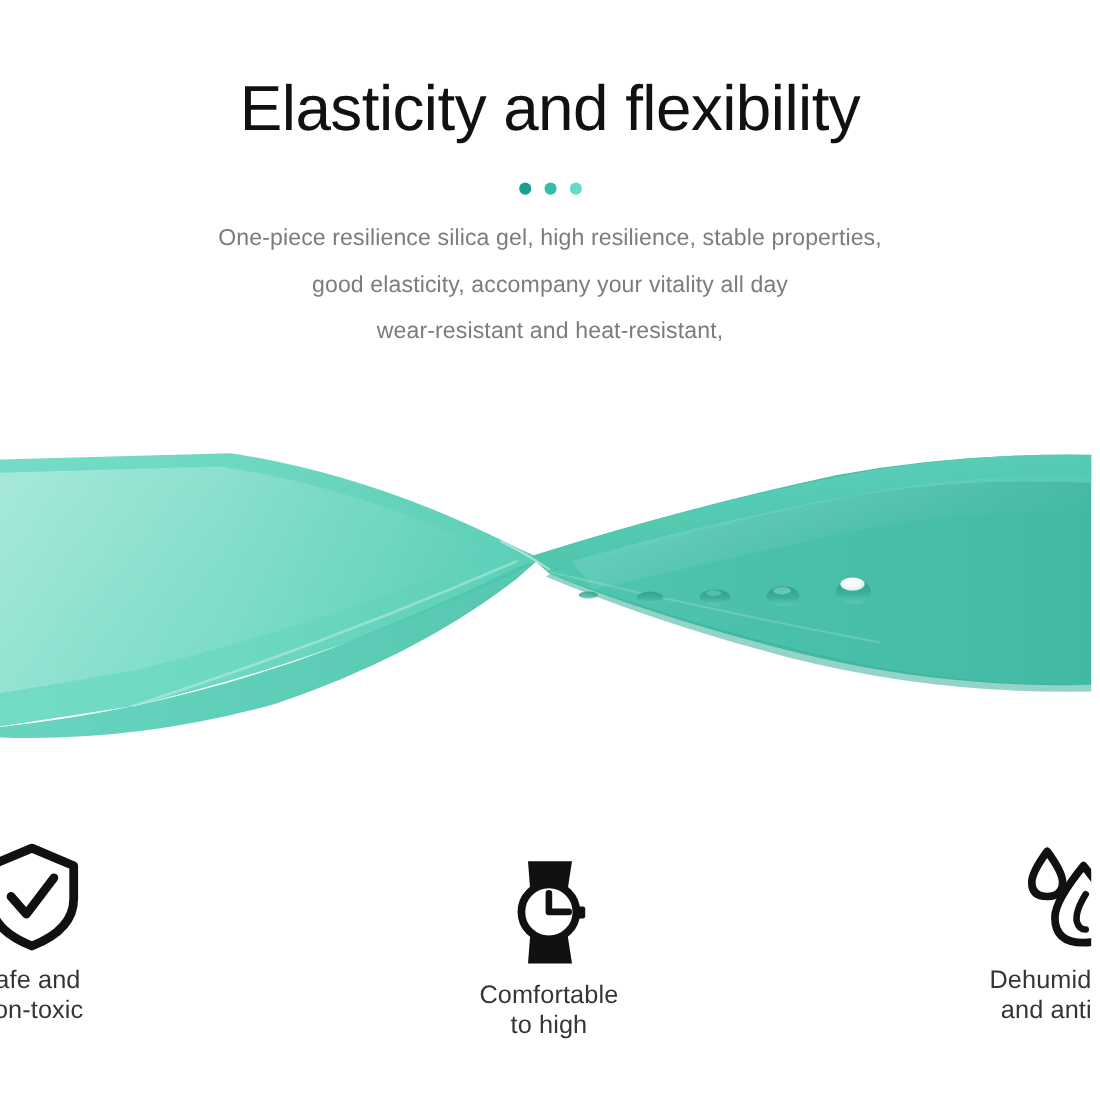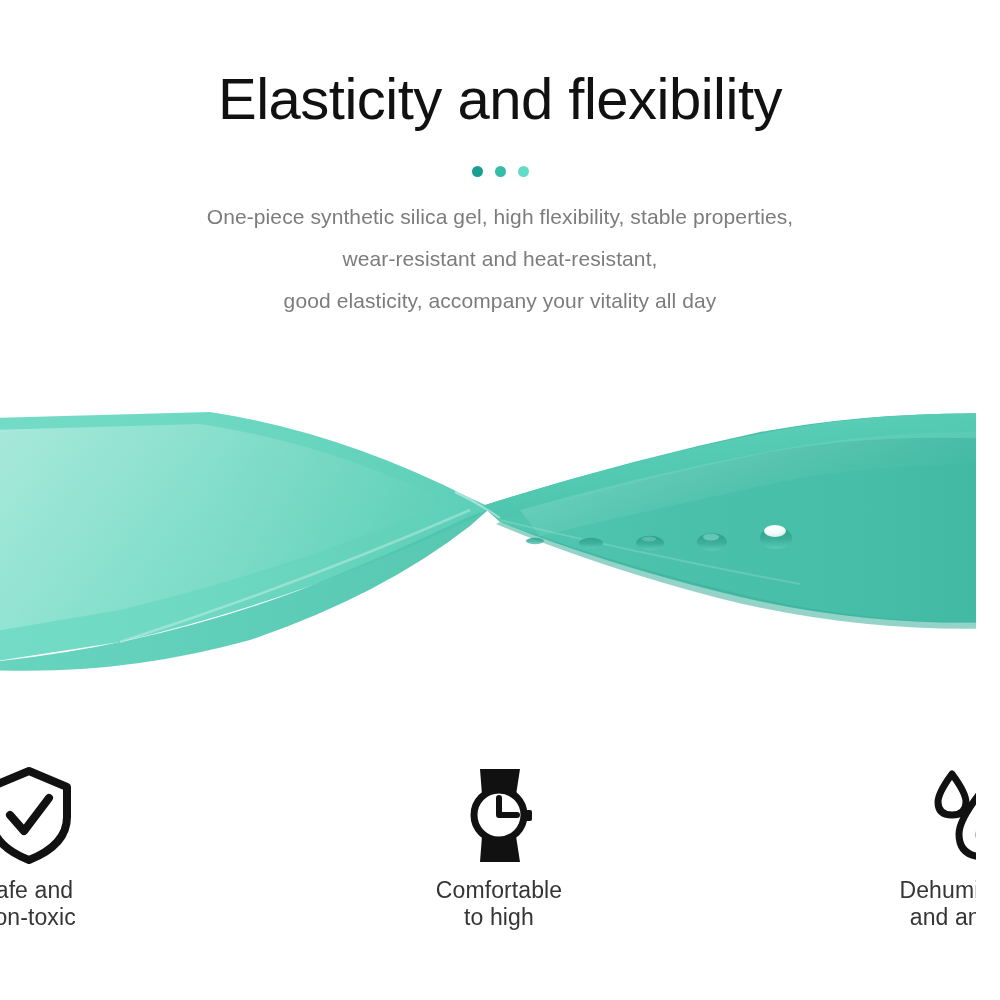--- a/index.html
+++ b/index.html
@@ -7,20 +7,21 @@
     padding: 0;
     background: #ffffff;
   }
   #page {
     position: relative;
     width: 976px;
     height: 1000px;
     background: #ffffff;
     overflow: hidden;
     font-family: "Liberation Sans", sans-serif;
+    padding-left: 16px;
   }
 
   
   .headline {
     position: absolute;
     left: 0;
     top: 63px;
     width: 1000px;
     text-align: center;
     font-family: "Liberation Sans", sans-serif;
@@ -100,40 +101,40 @@
     margin-top: 12px;
     text-align: center;
     color: #353535;
     font-size: 23px;
     line-height: 27px;
     font-weight: 400;
     letter-spacing: 0.1px;
   }
   .feature-caption span { display: block; white-space: nowrap; }
   .f1 { transform: translateX(-138px); }
-  .f2 { transform: translateX(-1px); }
+  .f2 { transform: translateX(-1px); justify-content: flex-end; }
   .f3 { transform: translateX(152px); }
 </style>
 </head>
 <body>
 
 <div id="page" style="background: rgb(255, 255, 255);">
 
   <div class="headline" style="color: rgb(17, 17, 17);">Elasticity and flexibility</div>
 
   <div class="dots">
     <span class="dot" id="dot0" style="background: rgb(26, 158, 143);"></span>
     <span class="dot" id="dot1" style="background: rgb(53, 188, 168);"></span>
     <span class="dot" id="dot2" style="background: rgb(98, 220, 198);"></span>
   </div>
 
   <div class="subtitle" style="color: rgb(124, 124, 124);">
-    <span>One-piece synthetic silica gel, high flexibility, stable properties,</span>
+    <span>One-piece resilience silica gel, high resilience, stable properties,</span>
+    <span>good elasticity, accompany your vitality all day</span>
     <span>wear-resistant and heat-resistant,</span>
-    <span>good elasticity, accompany your vitality all day</span>
   </div>
 
   <div class="hero">
     <svg width="1000" height="330" viewBox="0 0 1000 330" xmlns="http://www.w3.org/2000/svg">
       <defs>
         <linearGradient id="gLeftTop" x1="0" y1="0" x2="1" y2="0">
           <stop offset="0%" stop-color="#74dcc6"></stop>
           <stop offset="45%" stop-color="#6ed8c2"></stop>
           <stop offset="80%" stop-color="#63d2bb"></stop>
           <stop offset="100%" stop-color="#5ccfb8"></stop>

